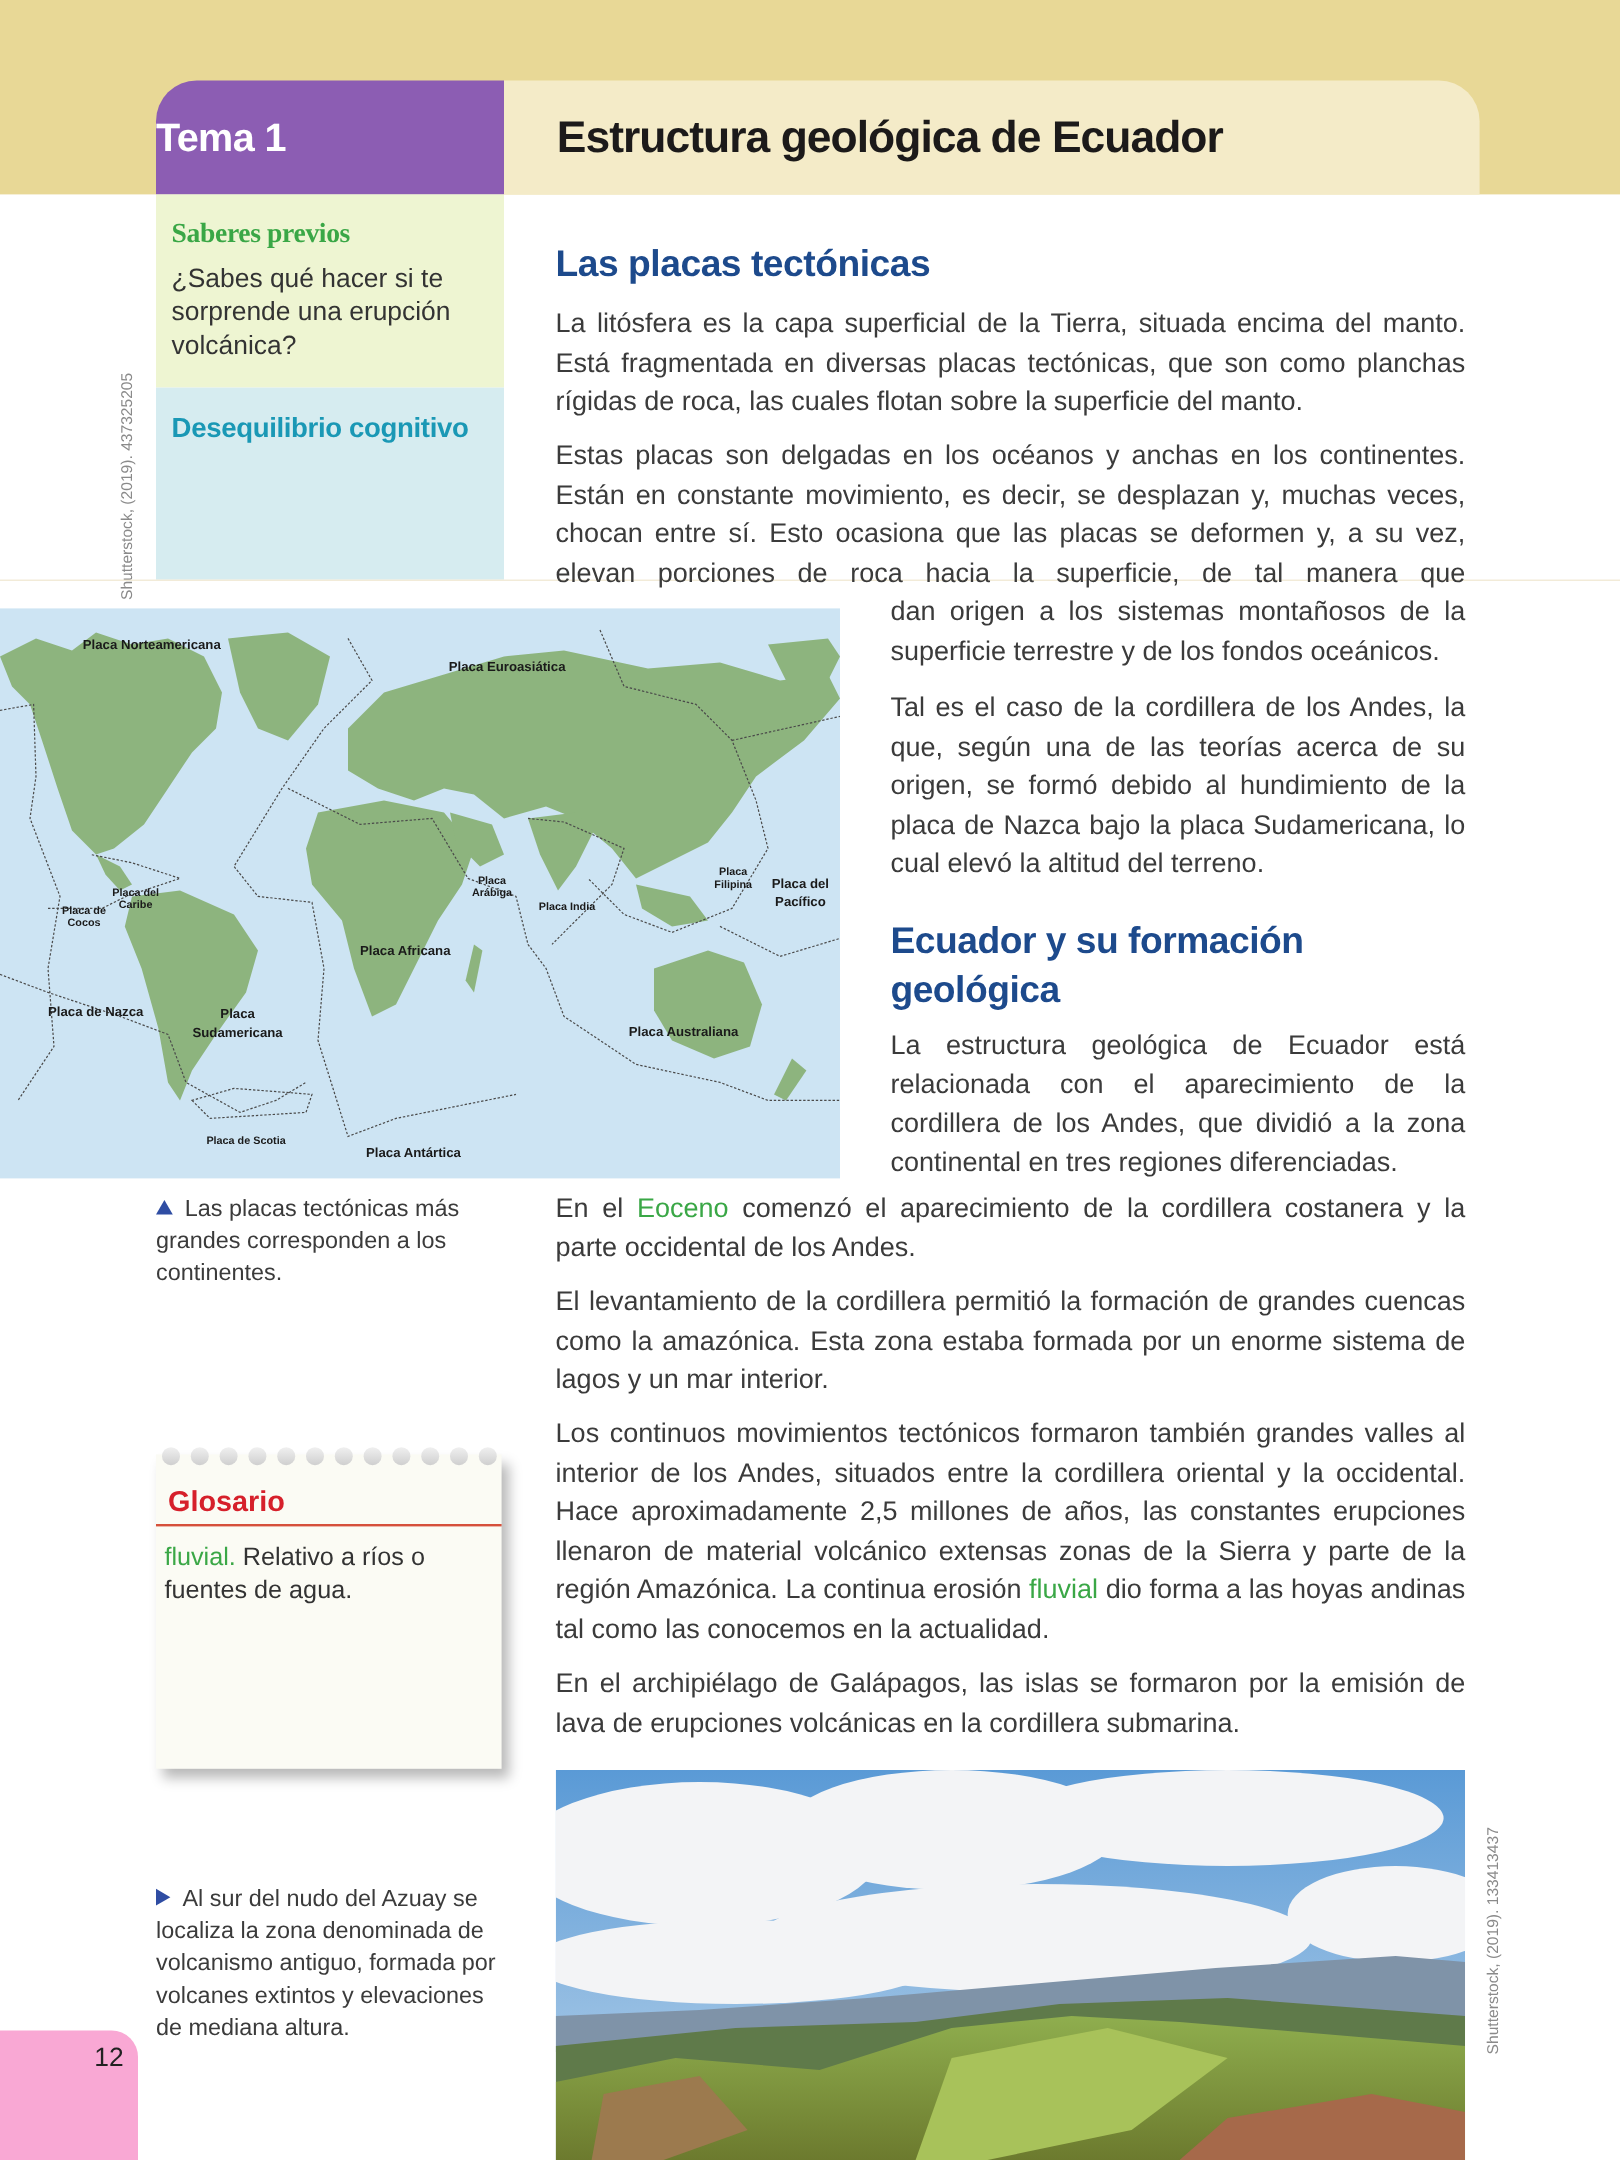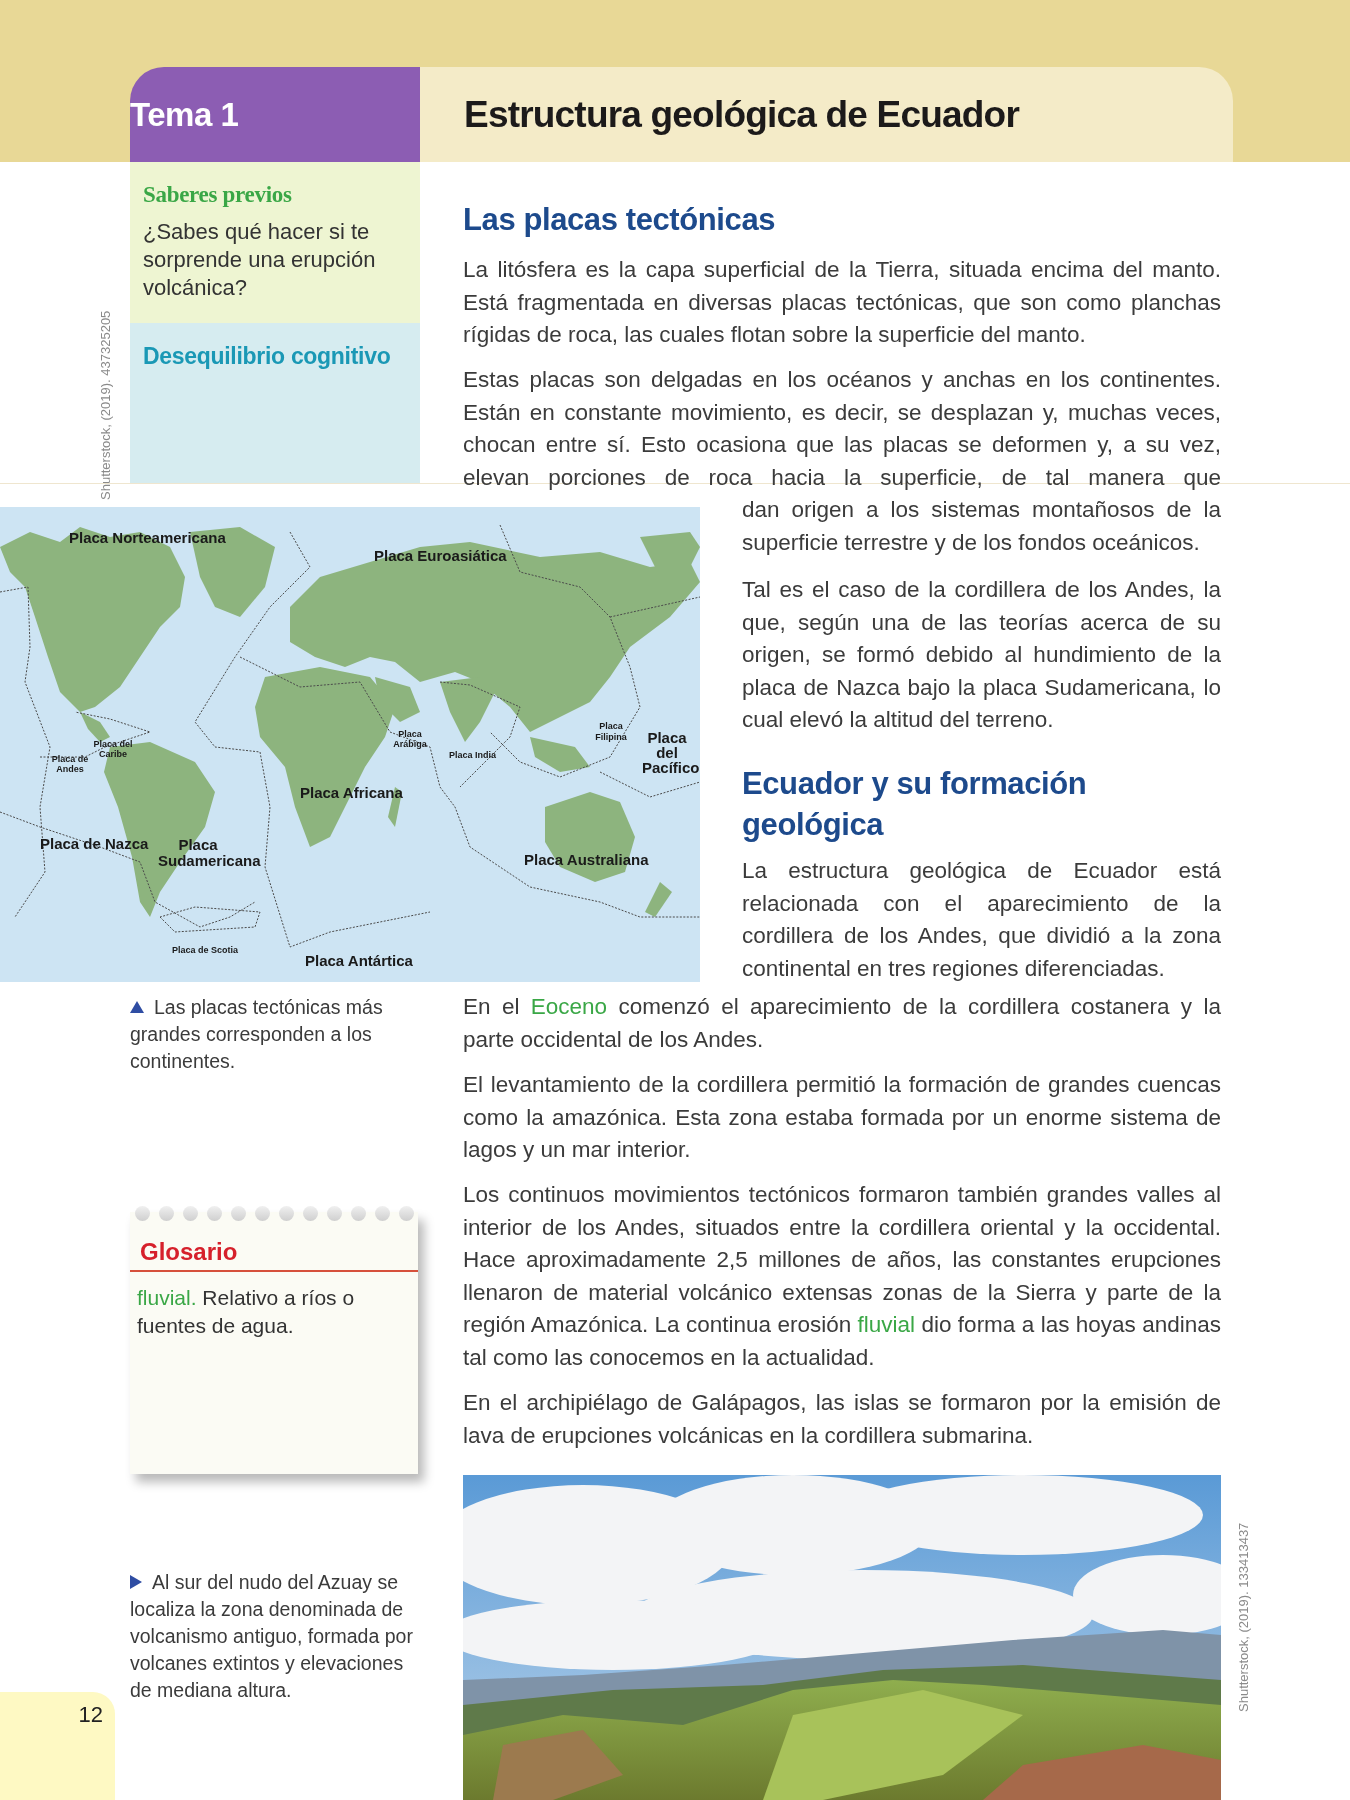--- a/index.html
+++ b/index.html
@@ -13,35 +13,35 @@
   .saberes { left:130px; top:162px; width:290px; height:161px; background:#eef5d2; box-sizing:border-box; padding:20px 12px 0 13px; }
   .deseq { left:130px; top:323px; width:290px; height:160px; background:#d6ecf0; box-sizing:border-box; padding:20px 10px 0 13px; }
   .box-head { font-weight:bold; font-size:23px; letter-spacing:-0.3px; margin-bottom:10px; }
   .saberes .box-head { color:#3aa746;font-family:Liberation Serif, serif; }
   .deseq .box-head { color:#1a98b5; }
   .box-body { font-size:22px; line-height:28px; color:#333; }
   .credit-v { font-size:13px; color:#8a8a8a; transform:rotate(-90deg); transform-origin:left top; white-space:nowrap; }
   .hline { left:0; width:1350px; height:1px; background:#efe6cf; }
   .map { left:0; top:507px; width:700px; height:475px; background:#cde4f3; overflow:hidden; }
   .map svg { display:block; }
-  .map-label { position:absolute; font-family:"Liberation Sans", sans-serif; font-weight:bold; font-size:15px; color:#1a1a1a; text-align:center; line-height:12px; white-space:nowrap; }
+  .map-label { position:absolute; font-family:"Liberation Sans", sans-serif; font-weight:bold; font-size:11px; color:#1a1a1a; text-align:center; line-height:12px; white-space:nowrap; }
   .h2 { font-weight:bold; color:#1d4a8c; font-size:31px; letter-spacing:-0.4px; }
   .para { font-size:22.5px; line-height:32.5px; color:#3b3b3b; text-align:justify; }
   .green { color:#3aa746; }
   .caption { font-size:19.5px; line-height:27px; color:#3b3b3b; }
   .tri-up { display:inline-block; width:0; height:0; border-left:7px solid transparent; border-right:7px solid transparent; border-bottom:12px solid #2f4da3; margin-right:10px; vertical-align:1px; }
   .tri-right { display:inline-block; width:0; height:0; border-top:7px solid transparent; border-bottom:7px solid transparent; border-left:12px solid #2f4da3; margin-right:10px; vertical-align:0px; }
   .glosario { left:130px; top:1212px; width:288px; height:262px; background:#fbfbf4; box-shadow:6px 8px 10px rgba(0,0,0,0.28); }
   .rings { position:absolute; left:0; top:-6px; width:288px; height:20px; display:flex; justify-content:space-around; }
   .ring { width:15px; height:15px; border-radius:50%; background:linear-gradient(#f0f0f0,#cfcfcf); }
   .glos-head { position:absolute; left:10px; top:26px; font-weight:bold; color:#d6202b; font-size:24px; }
   .glos-rule { position:absolute; left:0; top:58px; width:288px; height:2px; background:#d6503b; }
   .glos-body { position:absolute; left:7px; top:72px; width:275px; font-size:21px; line-height:28px; color:#333; }
   .glos-body p { margin:0 0 6px 0; }
-  .page-tab { left:0; top:1692px; width:115px; height:108px; background:#fef9c3; border-top-right-radius:22px; }
+  .page-tab { left:0; top:1692px; width:115px; height:108px; background:#f9a8d4; border-top-right-radius:22px; }
   .page-num { position:absolute; right:12px; top:10px; font-size:22px; color:#222; }
   .photo { left:463px; top:1475px; width:758px; height:325px; overflow:hidden; }
 </style>
 </head>
 <body>
 
 <div class="abs header-band"></div>
 <div class="abs tema-box">
   <span class="tema-label">Tema 1</span>
 </div>
@@ -105,21 +105,21 @@
       <path d="M40,250 L85,250 L105,240 L150,225 L110,212 L75,205"></path>
       <path d="M0,305 L40,320 L100,340 L140,355 L155,395 L200,420 L230,410 L255,395"></path>
       <path d="M160,410 L175,425 L255,420 L260,405 L195,400 Z"></path>
       <path d="M600,265 L650,290 L700,275"></path>
       <path d="M610,110 L700,90"></path>
     </g>
   </svg>
   <div class="map-label" style="left:69px; top:25px;">Placa Norteamericana</div>
   <div class="map-label" style="left:374px; top:43px;">Placa Euroasiática</div>
   <div class="map-label" style="left:92px; top:232px; width:42px; white-space:normal; font-size:9px; line-height:10px;">Placa del Caribe</div>
-  <div class="map-label" style="left:50px; top:247px; width:40px; white-space:normal; font-size:9px; line-height:10px;">Placa de Andes</div>
+  <div class="map-label" style="left:50px; top:247px; width:40px; white-space:normal; font-size:9px; line-height:10px;">Placa de Cocos</div>
   <div class="map-label" style="left:392px; top:222px; width:36px; white-space:normal; font-size:9px; line-height:10px;">Placa Arábiga</div>
   <div class="map-label" style="left:449px; top:242px; font-size:9px;">Placa India</div>
   <div class="map-label" style="left:592px; top:214px; width:38px; white-space:normal; font-size:9px; line-height:11px;">Placa Filipina</div>
   <div class="map-label" style="left:642px; top:223px; width:50px; white-space:normal; line-height:15px;">Placa del Pacífico</div>
   <div class="map-label" style="left:300px; top:280px;">Placa Africana</div>
   <div class="map-label" style="left:40px; top:331px;">Placa de Nazca</div>
   <div class="map-label" style="left:158px; top:330px; width:80px; white-space:normal; line-height:16px;">Placa Sudamericana</div>
   <div class="map-label" style="left:524px; top:347px;">Placa Australiana</div>
   <div class="map-label" style="left:172px; top:437px; font-size:9px;">Placa de Scotia</div>
   <div class="map-label" style="left:305px; top:448px;">Placa Antártica</div>

